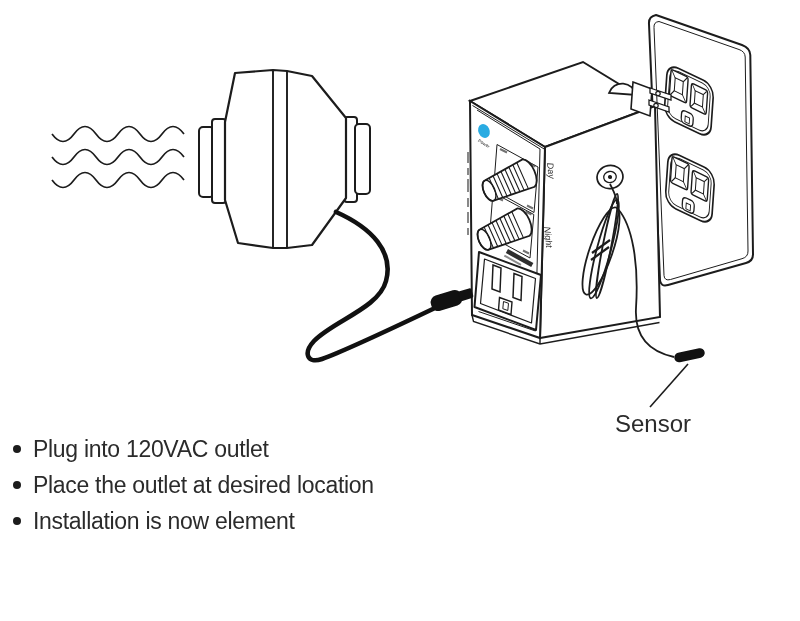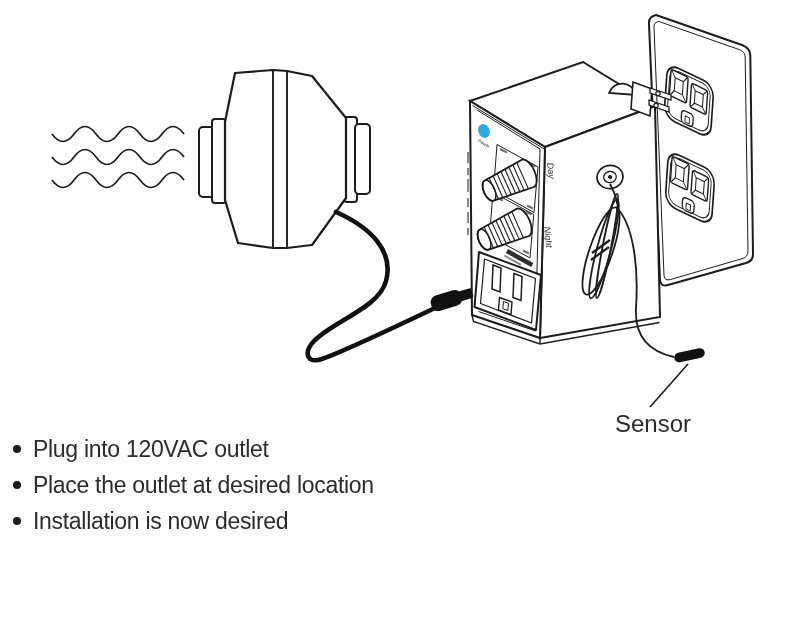--- a/index.html
+++ b/index.html
@@ -175,16 +175,16 @@
     <li>
       <span class="dot"></span>
       <span>Plug into 120VAC outlet</span>
     </li>
     <li>
       <span class="dot"></span>
       <span>Place the outlet at desired location</span>
     </li>
     <li>
       <span class="dot"></span>
-      <span>Installation is now desired</span>
+      <span>Installation is now element</span>
     </li>
   </ul>
 </div>
 
 </body></html>

